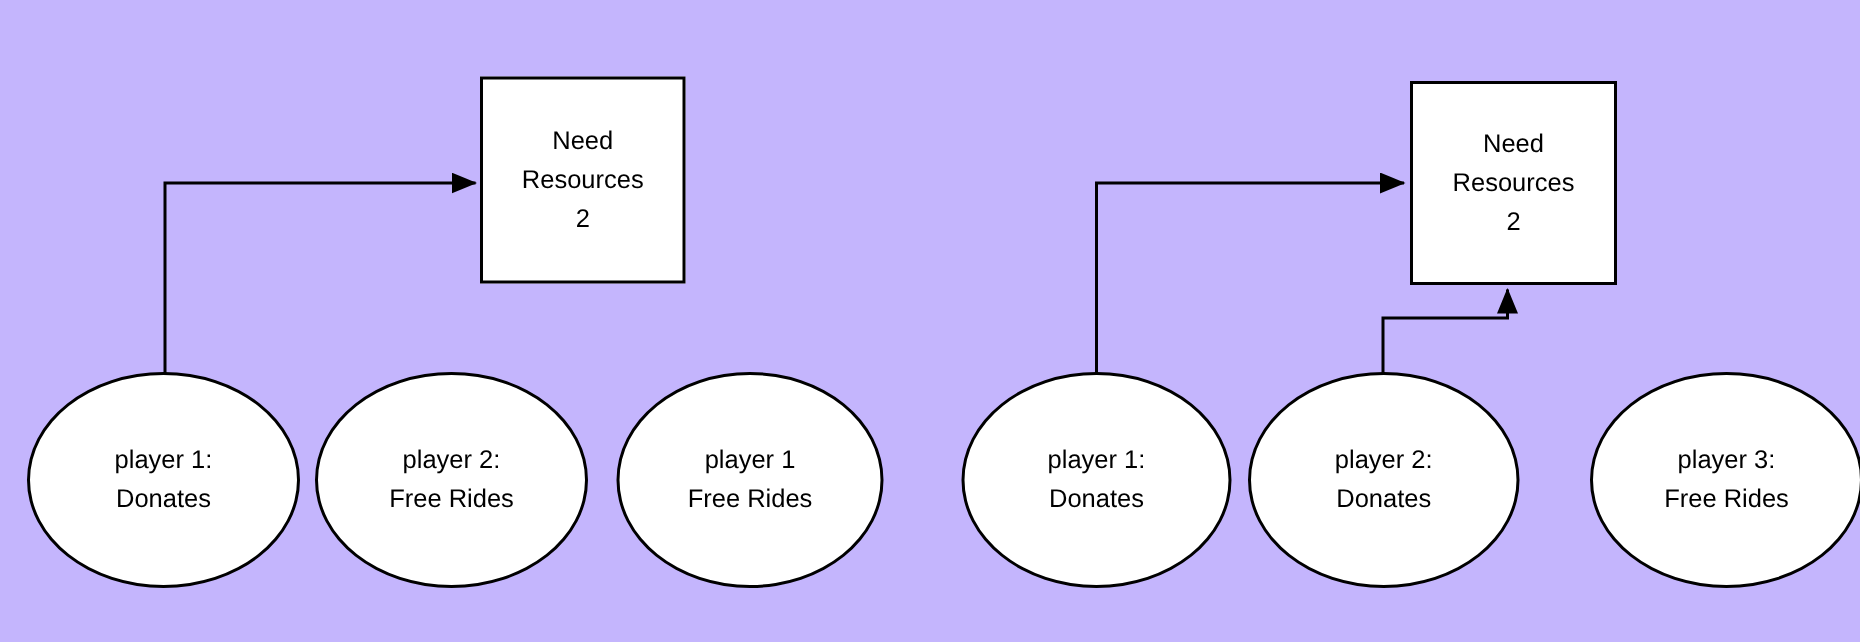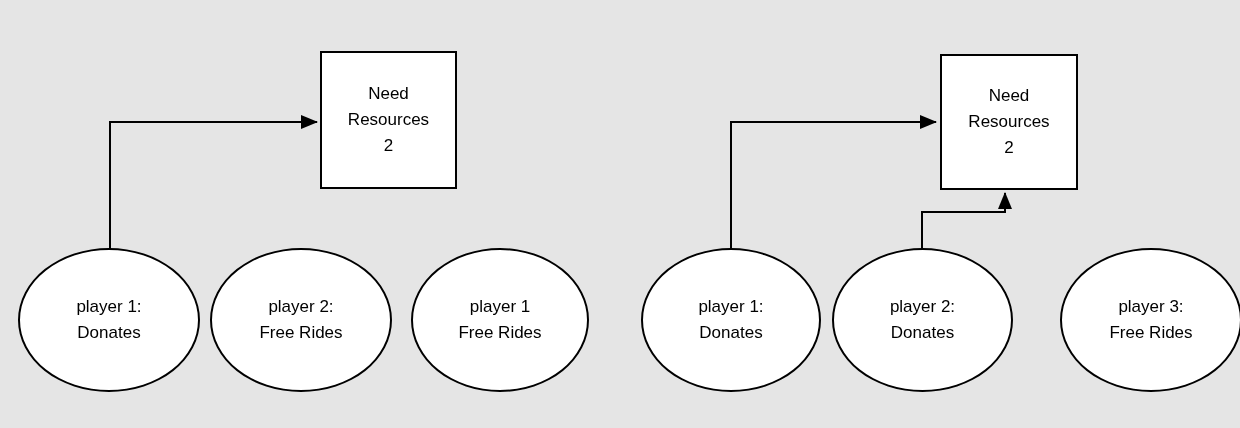--- a/index.html
+++ b/index.html
@@ -4,21 +4,21 @@
 <style>
   html, body {
     margin: 0;
     padding: 0;
     background: #ffffff;
   }
   .canvas {
     position: relative;
     width: 1240px;
     height: 428px;
-    background: #e5e5e5;
+    background: #c4b5fd;
     font-family: "Liberation Sans", sans-serif;
     color: #000000;
     overflow: hidden;
   }
   .edges-layer {
     position: absolute;
     left: 0;
     top: 0;
     width: 1240px;
     height: 428px;

